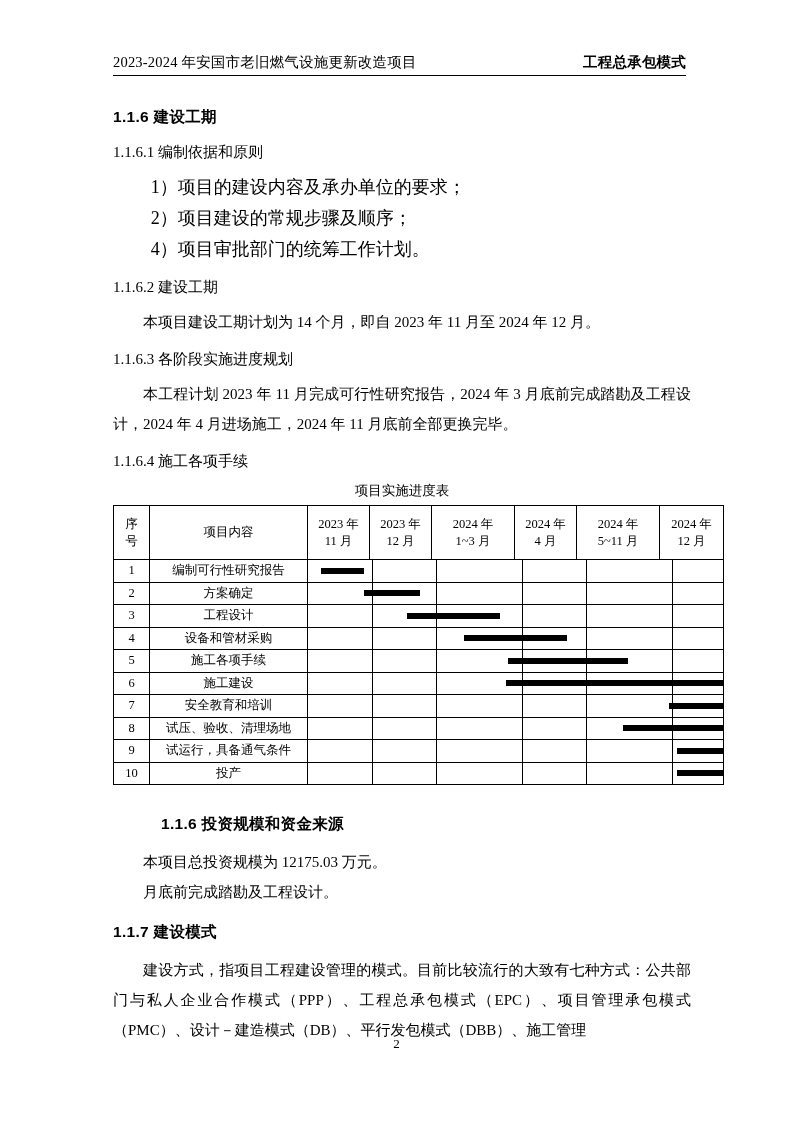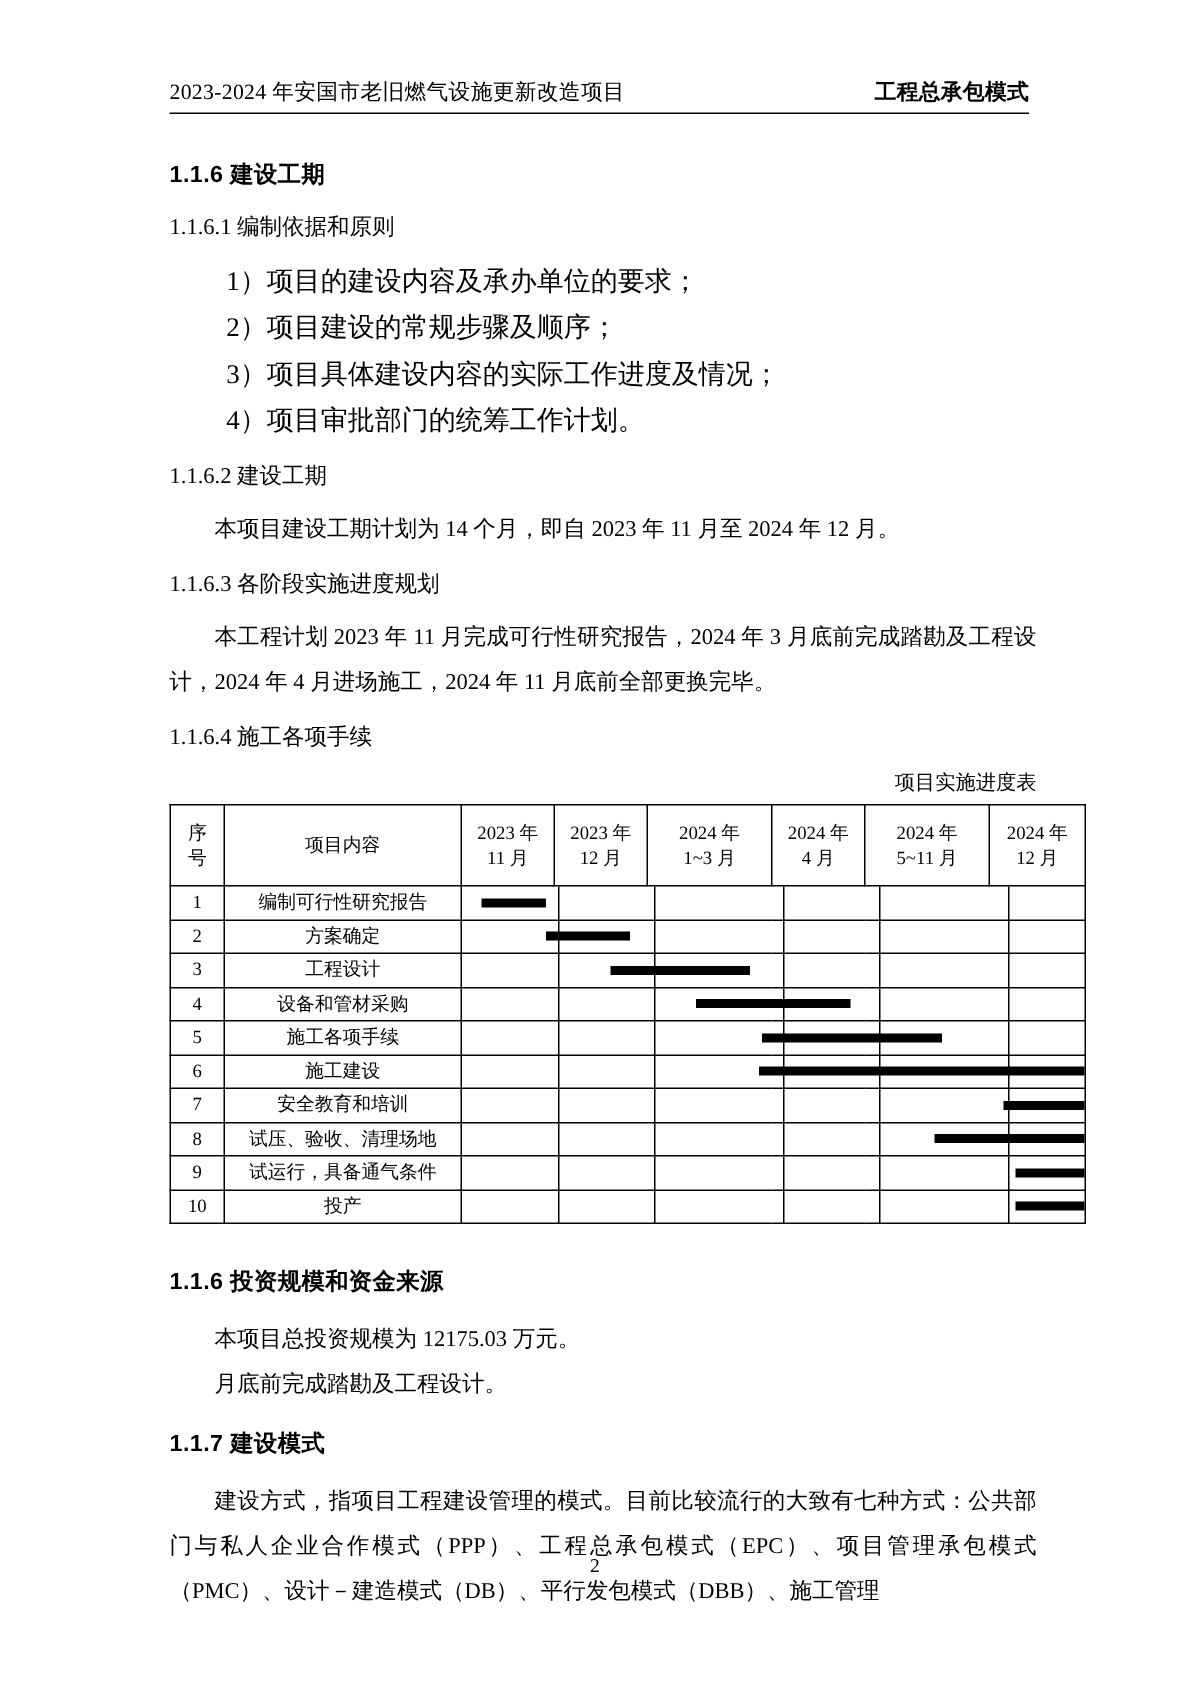--- a/index.html
+++ b/index.html
@@ -71,21 +71,21 @@
   p.indent { text-indent: 2em; }
   p.list-item {
     margin: 0;
     padding-left: 2.1em;
     font-size: 18px;
     line-height: 31px;
   }
 
   
   .table-caption {
-    text-align: right;
+    text-align: center;
     font-size: 13.5px;
     line-height: 20px;
     margin: 6px 0 4px 0;
   }
   table.gantt {
     border-collapse: collapse;
     width: 586px;
     margin: 0;
     table-layout: fixed;
   }
@@ -159,21 +159,20 @@
   </div>
 
   <div class="content">
 
     <h2 class="sec-head">1.1.6 建设工期</h2>
 
     <h3 class="sub-head">1.1.6.1 编制依据和原则</h3>
 
     <p class="list-item">1）项目的建设内容及承办单位的要求；</p>
     <p class="list-item">2）项目建设的常规步骤及顺序；</p>
-    <p class="list-item">3）项目具体建设内容的实际工作进度及情况；</p>
     <p class="list-item">4）项目审批部门的统筹工作计划。</p>
 
     <h3 class="sub-head">1.1.6.2 建设工期</h3>
     <p class="para indent">本项目建设工期计划为 14 个月，即自 2023 年 11 月至 2024 年 12 月。</p>
 
     <h3 class="sub-head">1.1.6.3  各阶段实施进度规划</h3>
     <p class="para indent">本工程计划 2023 年 11 月完成可行性研究报告，2024 年 3 月底前完成踏勘及工程设计，2024 年 4 月进场施工，2024 年 11 月底前全部更换完毕。</p>
 
     <h3 class="sub-head">1.1.6.4  施工各项手续</h3>
 
@@ -352,21 +351,21 @@
                 <div style="position: absolute; top: 0px; bottom: -1px; left: 51.5625%; width: 1px; background: rgb(0, 0, 0); z-index: 0;"></div>
                 <div style="position: absolute; top: 0px; bottom: -1px; left: 30.7292%; width: 1px; background: rgb(0, 0, 0); z-index: 0;"></div>
                 <div style="position: absolute; top: 0px; bottom: -1px; left: 15.3646%; width: 1px; background: rgb(0, 0, 0); z-index: 0;"></div>
                 <div class="bar" style="left: 89%; width: 11%;"></div>
               </div>
             </td>
           </tr>
         </tbody>
     </table>
 
-    <h2 class="sec-head" style="margin-top:28px;">1.1.6 投资规模和资金来源</h2>
+    <h2 class="sec-head" style="margin-top:28px;margin-left:48px;">1.1.6 投资规模和资金来源</h2>
     <p class="para indent">本项目总投资规模为 12175.03 万元。</p>
     <p class="para indent">月底前完成踏勘及工程设计。</p>
 
     <h2 class="sec-head">1.1.7 建设模式</h2>
     <p class="para indent">建设方式，指项目工程建设管理的模式。目前比较流行的大致有七种方式：公共部门与私人企业合作模式（PPP）、工程总承包模式（EPC）、项目管理承包模式（PMC）、设计－建造模式（DB）、平行发包模式（DBB）、施工管理</p>
 
   </div>
 
   <div class="page-number">2</div>
 

